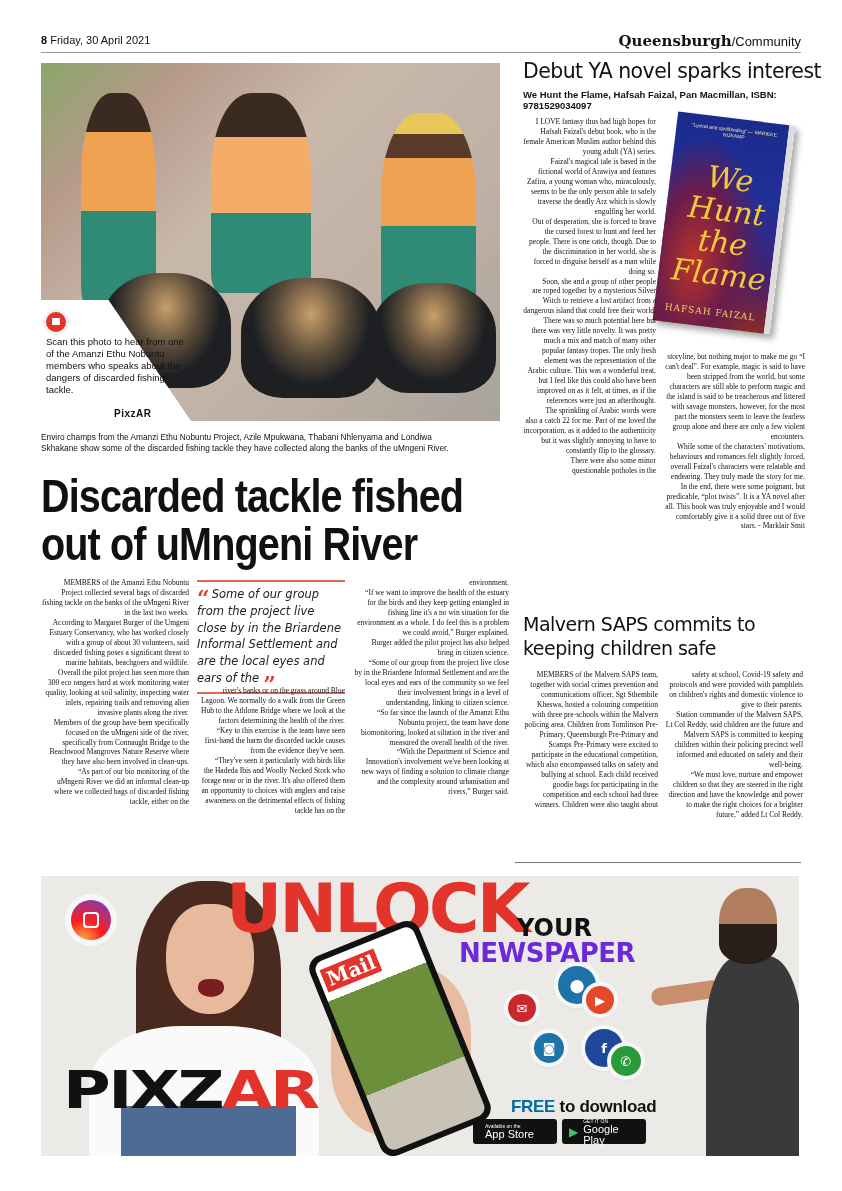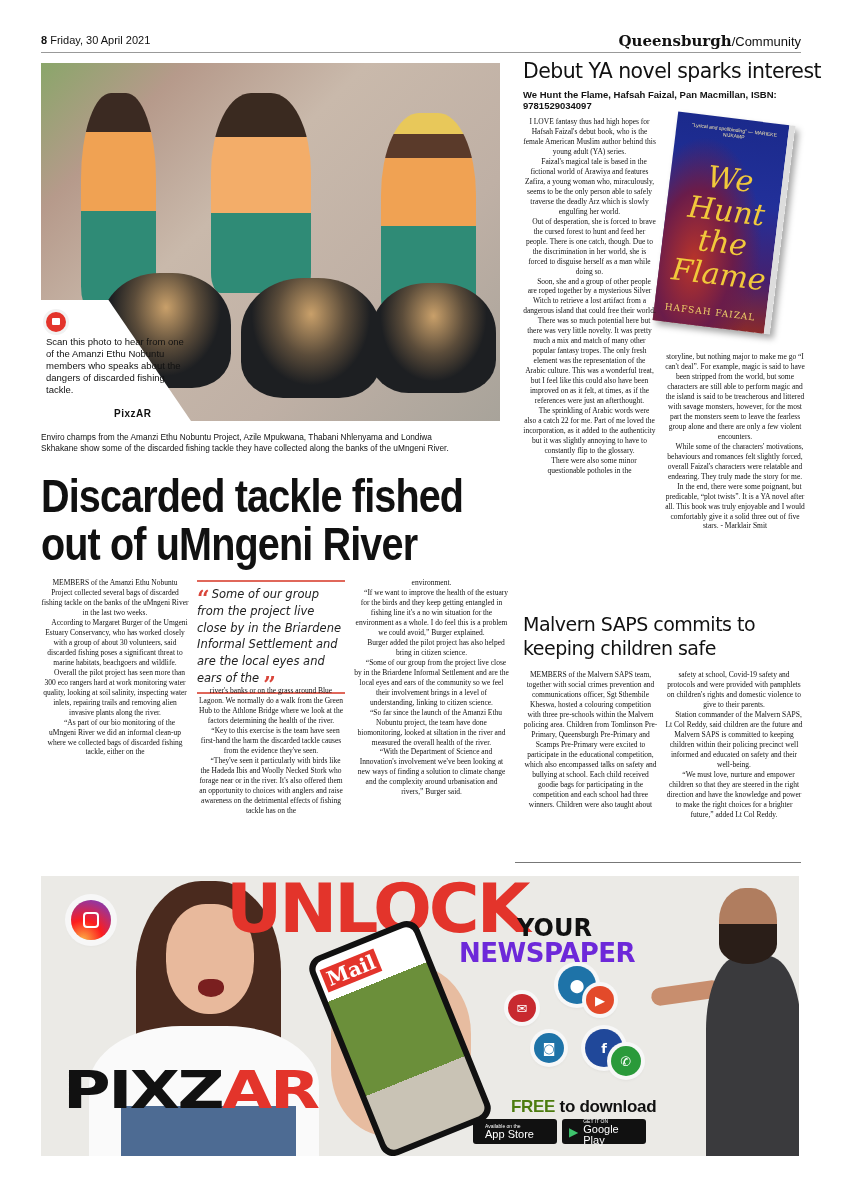--- a/index.html
+++ b/index.html
@@ -15,21 +15,21 @@
     background:linear-gradient(135deg,#8aa66a 0%,#b69a8b 18%,#c9b9ab 40%,#bfb0a5 70%,#a8a39a 100%)}
   .photo .person{position:absolute;border-radius:40% 40% 10% 10%}
   .photo .bag{position:absolute;background:radial-gradient(ellipse at 50% 30%,#c9a06a 0%,#5b4c3a 35%,#1d1f22 60%);border-radius:45% 45% 30% 30%}
   .scan-panel{left:41px;top:300px;width:150px;height:121px;background:#fff;clip-path:polygon(0 0,45% 0,100% 100%,0 100%)}
   .scan-icon{left:46px;top:312px;width:20px;height:20px;border-radius:50%;background:#e3342b;box-shadow:0 0 0 3px #f2f2f2}
   .scan-icon::after{content:"";position:absolute;left:6px;top:6px;width:8px;height:7px;background:#fff;border-radius:1px}
   .scan-text{left:46px;top:336px;width:140px;font:9.5px/1.25 "Liberation Sans",sans-serif;color:#111}
   .pixz-small{left:114px;top:408px;font:bold 10px "Liberation Sans",sans-serif;letter-spacing:.5px}
   .caption{left:41px;top:432px;width:420px;font:8.3px/1.35 "Liberation Sans",sans-serif}
   .headline{left:41px;top:472px;width:470px;font:bold 46px/48px "Liberation Sans",sans-serif;letter-spacing:-1px;transform:scaleX(.86);transform-origin:left top;white-space:nowrap}
-  .col{font:7.5px/1.33 "Liberation Serif",serif;text-align:center}
+  .col{font:7.5px/1.33 "Liberation Serif",serif;text-align:right}
   .col p{text-indent:9px}
   .col p.first{text-indent:0}
   .pull{left:197px;top:580px;width:148px;border-top:2px solid #e0675a;border-bottom:2px solid #e0675a;padding:4px 0 3px;font:italic 11.5px/1.45 "DejaVu Sans",sans-serif;color:#222}
   .q-open{color:#d9453a;font:bold 22px/10px "DejaVu Serif",serif;vertical-align:-8px;margin-right:2px}
   .q-close{color:#d9453a;font:bold 22px/10px "DejaVu Serif",serif;vertical-align:-10px;margin-left:4px}
   .rv-title{left:523px;top:58px;font:22px "DejaVu Sans",sans-serif;letter-spacing:-.6px;transform:scaleX(.93);transform-origin:left top;white-space:nowrap}
   .rv-sub{left:523px;top:89px;width:280px;font:bold 9.5px/1.2 "Liberation Sans",sans-serif}
   .book{left:665px;top:118px;width:118px;height:210px;transform:rotate(7deg);
     background:radial-gradient(ellipse at 30% 70%,#b9342a 0%,#6a1c4a 35%,transparent 60%),linear-gradient(180deg,#1b2a8c 0%,#22309a 40%,#46206e 75%,#8a2a2a 100%);
     box-shadow:4px 4px 6px rgba(0,0,0,.35);border-right:6px solid #ddd}
@@ -53,21 +53,21 @@
   .ad-newspaper{left:418px;top:62px;font:900 26px "DejaVu Sans",sans-serif;color:#6d28d9;letter-spacing:-.5px}
   .ig{left:30px;top:24px;width:40px;height:40px;border-radius:50%;background:radial-gradient(circle at 30% 100%,#fcb045 0%,#fd1d1d 40%,#833ab4 90%);box-shadow:0 0 0 6px #f7f7f7,0 2px 6px rgba(0,0,0,.2)}
   .ig::after{content:"";position:absolute;left:12px;top:12px;width:12px;height:12px;border:2px solid #fff;border-radius:4px}
   .phone{left:300px;top:55px;width:118px;height:215px;background:#111;border-radius:14px;transform:rotate(-22deg);transform-origin:center;padding:6px}
   .phone-screen{width:100%;height:100%;background:linear-gradient(180deg,#fff 0 20%,#6b8f3a 20% 70%,#c9c3b5 70% 100%);border-radius:9px;position:relative;overflow:hidden}
   .phone-mast{position:absolute;left:4px;top:8px;background:#e3342b;color:#fff;font:bold 20px "DejaVu Serif",serif;padding:0 4px}
   .hand{left:290px;top:90px;width:140px;height:170px;background:#e7bca0;border-radius:40%}
   .bubble{position:absolute;border-radius:50%;box-shadow:0 0 0 4px #f7f7f7,0 2px 5px rgba(0,0,0,.2)}
   .bubble span{position:absolute;left:0;top:0;width:100%;height:100%;display:flex;align-items:center;justify-content:center;color:#fff;font:bold 13px "DejaVu Sans",sans-serif}
   .ad-free{left:470px;top:221px;font:bold 17px "Liberation Sans",sans-serif;color:#111;letter-spacing:-.3px}
-  .ad-free .red{color:#4d7c0f}
+  .ad-free .red{color:#0369a1}
   .store{position:absolute;top:243px;height:25px;background:#111;border-radius:3px;color:#fff;display:flex;align-items:center;padding:0 7px}
   .store .small{font:5px "Liberation Sans",sans-serif;display:block}
   .store .big{font:11px "Liberation Sans",sans-serif;display:block;line-height:11px}
   .pixzar{left:22px;top:186px;font:900 52px/56px "DejaVu Sans",sans-serif;letter-spacing:-2px;transform:scaleX(1.25);transform-origin:left top}
   .pixzar .ar{color:#e3342b}
 </style>
 </head>
 <body>
 
 <div class="abs hdr-left">
@@ -96,20 +96,21 @@
 
 <div class="abs headline">
   <div>Discarded tackle fished</div>
   <div>out of uMngeni River</div>
 </div>
 
 <div class="abs col" style="left:41px;top:578px;width:148px">
   <p class="first">MEMBERS of the Amanzi Ethu Nobuntu Project collected several bags of discarded fishing tackle on the banks of the uMngeni River in the last two weeks.</p>
   <p>According to Margaret Burger of the Umgeni Estuary Conservancy, who has worked closely with a group of about 30 volunteers, said discarded fishing poses a significant threat to marine habitats, beachgoers and wildlife.</p>
   <p>Overall the pilot project has seen more than 300 eco rangers hard at work monitoring water quality, looking at soil salinity, inspecting water inlets, repairing trails and removing alien invasive plants along the river.</p>
+  <p>Members of the group have been specifically focused on the uMngeni side of the river, specifically from Connaught Bridge to the Beachwood Mangroves Nature Reserve where they have also been involved in clean-ups.</p>
   <p>“As part of our bio monitoring of the uMngeni River we did an informal clean-up where we collected bags of discarded fishing tackle, either on the</p>
 </div>
 
 <div class="abs pull">
   <span class="q-open">“</span><span>Some of our group from the project live close by in the Briardene Informal Settlement and are the local eyes and ears of the</span><span class="q-close">”</span>
 </div>
 
 <div class="abs col" style="left:197px;top:686px;width:148px">
   <p class="first">river's banks or on the grass around Blue Lagoon. We normally do a walk from the Green Hub to the Athlone Bridge where we look at the factors determining the health of the river.</p>
   <p>“Key to this exercise is the team have seen first-hand the harm the discarded tackle causes from the evidence they've seen.</p>

